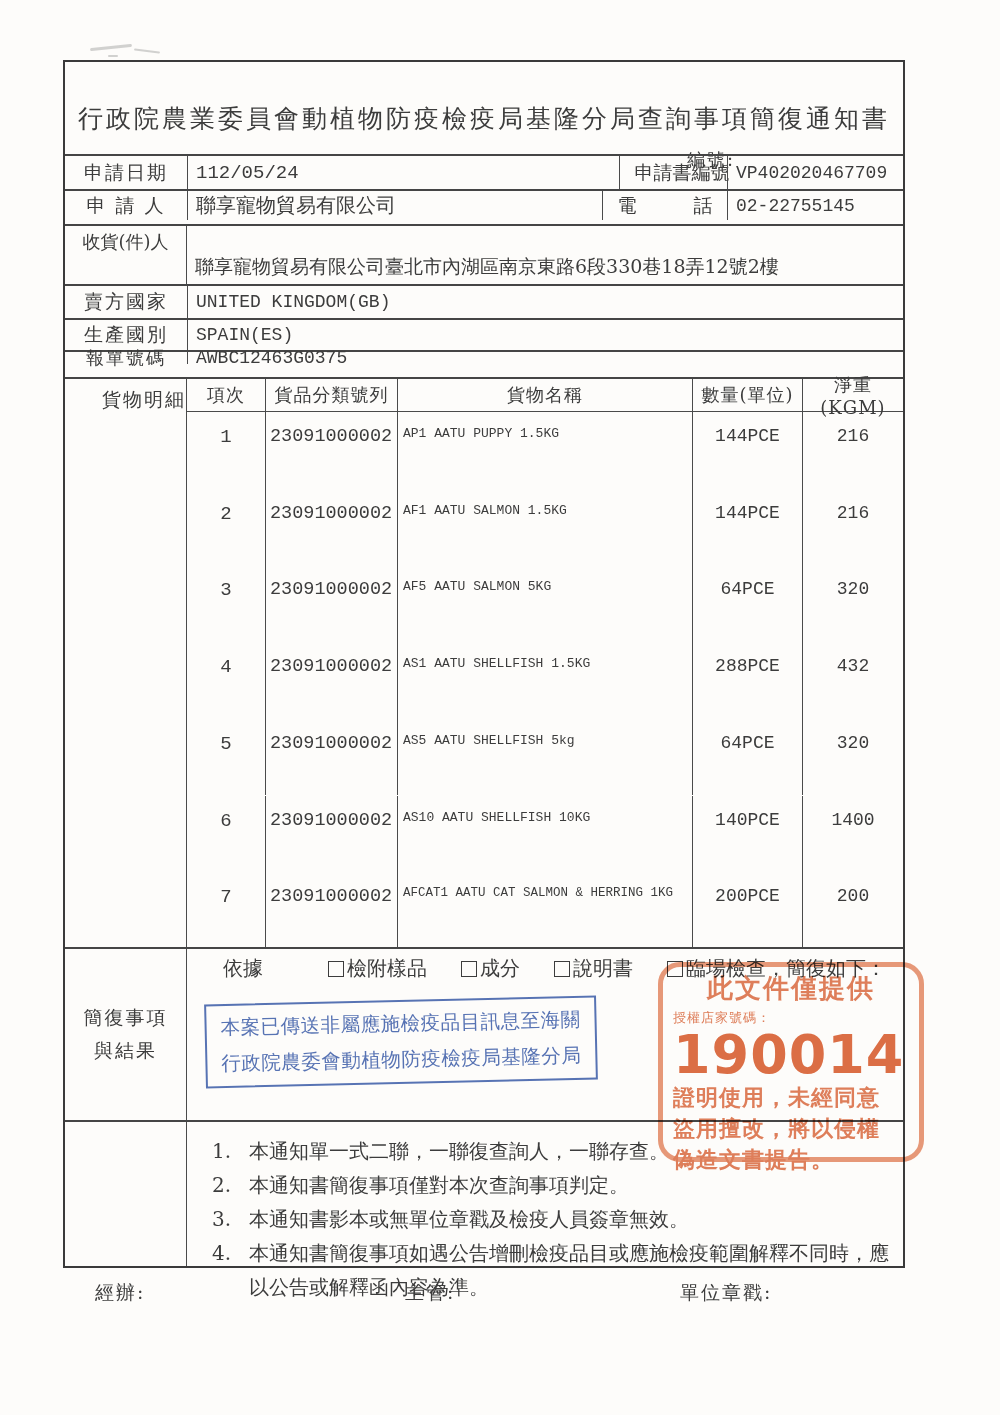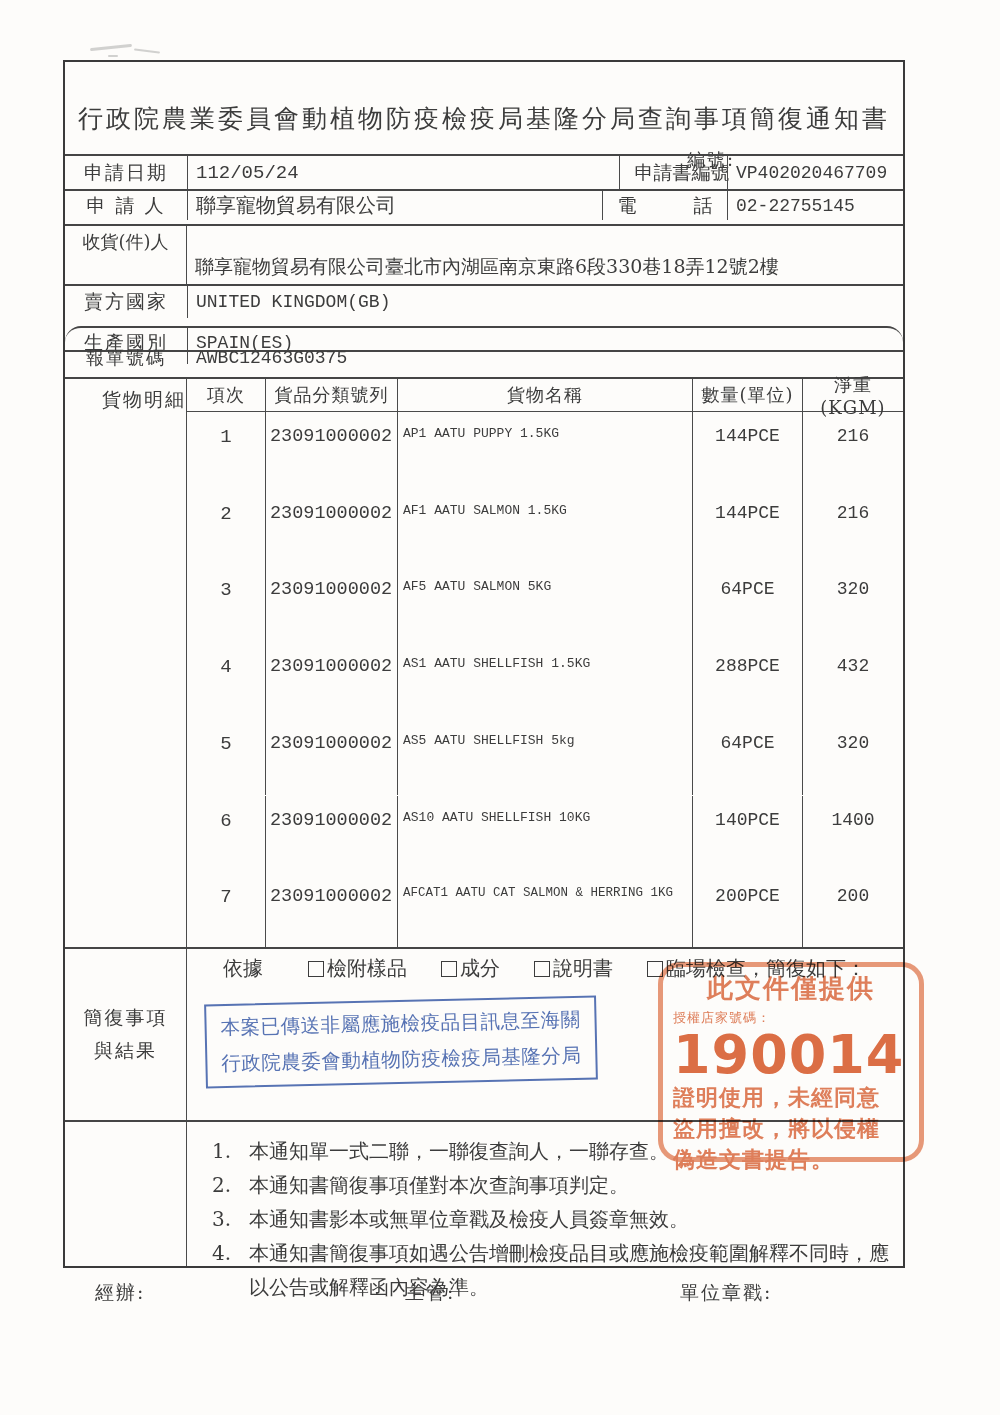--- a/index.html
+++ b/index.html
@@ -118,21 +118,21 @@
     <div class="row" style="top:162px;height:60px;">
       <div class="cell" style="left:0;width:122px;border-right:1.5px solid #4a4a4a;font-size:18px;padding-top:4px;text-align:center;">收貨(件)人</div>
       <div class="cell" style="left:122px;right:0;padding:28px 0 0 8px;font-size:19px;">聯享寵物貿易有限公司臺北市內湖區南京東路6段330巷18弄12號2樓</div>
     </div>
 
     <div class="row" style="top:222px;height:34px;">
       <div class="cell labelcell" style="left:0;width:122px;">賣方國家</div>
       <div class="cell valcell v mono" style="left:122px;right:0;font-size:18px;">UNITED KINGDOM(GB)</div>
     </div>
 
-    <div class="row" style="top:264px;height:32px;border-radius:16px;">
+    <div class="row" style="top:256px;height:32px;">
       <div class="cell labelcell" style="left:0;width:122px;">生產國別</div>
       <div class="cell valcell v mono" style="left:122px;right:0;font-size:18px;">SPAIN(ES)</div>
     </div>
 
     <div class="row" style="top:288px;height:14px;">
       <div class="cell labelcell" style="left:0;width:122px;font-size:18px;">報單號碼</div>
       <div class="cell valcell v mono" style="left:122px;right:0;font-size:18px;">AWBC12463G0375</div>
     </div>
 
     <div class="row" style="top:315px;height:570px;">
@@ -199,21 +199,21 @@
       </div>
     </div>
 
     <div class="row" style="top:885px;height:173px;">
       <div class="cell reply-label" style="left:0;width:122px;border-right:1.5px solid #4a4a4a;">
         <span>簡復事項</span>
         <span>與結果</span>
       </div>
       <div class="basis-line">
         <span>依據</span>
-        <span class="cbgroup" style="margin-left:45px;">
+        <span class="cbgroup" style="margin-left:65px;">
           <span class="cbox"></span>
           <span>檢附樣品</span>
         </span>
         <span class="cbgroup">
           <span class="cbox"></span>
           <span>成分</span>
         </span>
         <span class="cbgroup">
           <span class="cbox"></span>
           <span>說明書</span>

